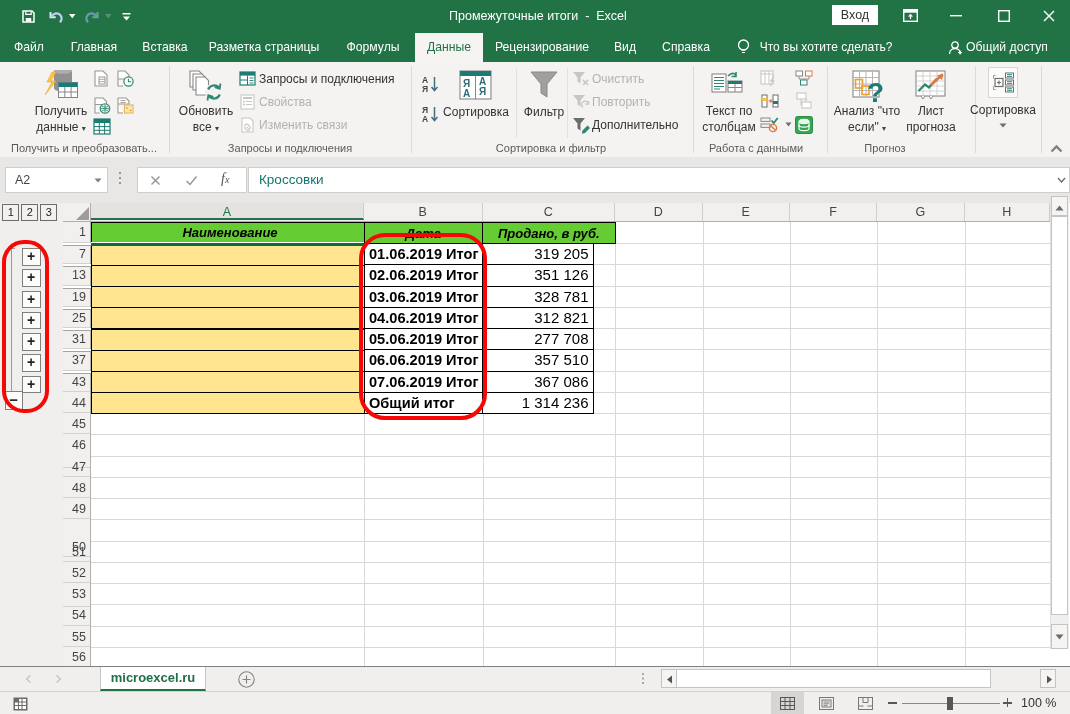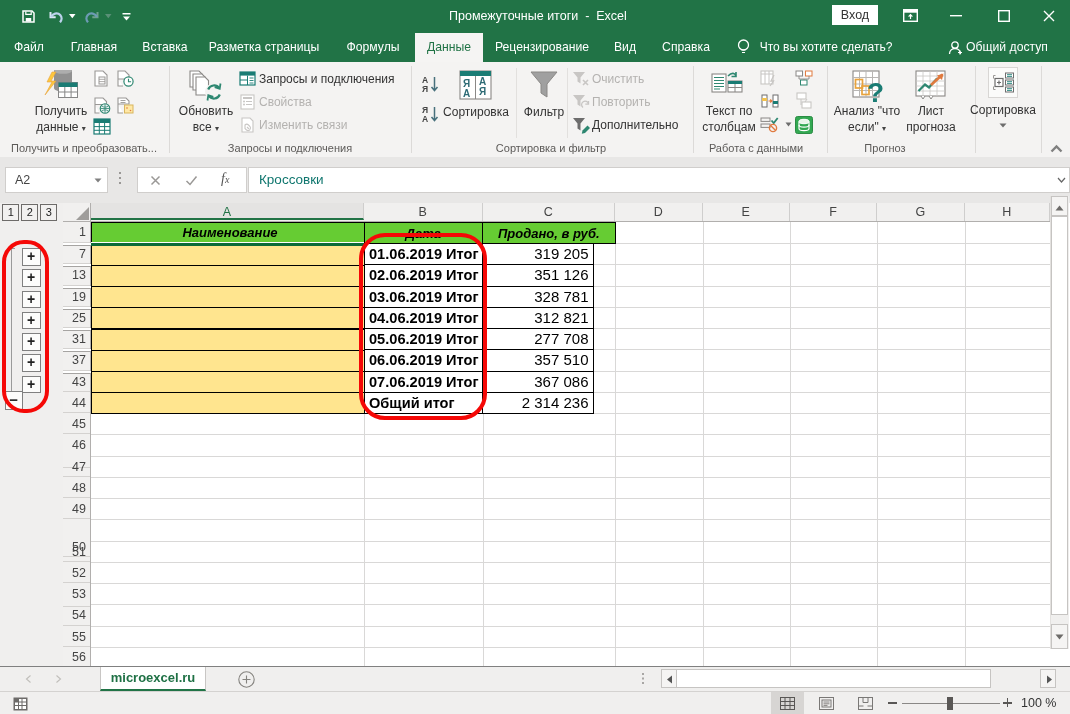--- a/index.html
+++ b/index.html
@@ -492,21 +492,21 @@
   <div class="bcell" style="top:128.25px;">06.06.2019 Итог</div>
   <div class="bcell" style="top:149.5px;">07.06.2019 Итог</div>
   <div class="bcell" style="top:170.75px;">Общий итог</div>
   <div class="ccell" style="top:22px;">319 205</div>
   <div class="ccell" style="top:43.25px;">351 126</div>
   <div class="ccell" style="top:64.5px;">328 781</div>
   <div class="ccell" style="top:85.75px;">312 821</div>
   <div class="ccell" style="top:107px;">277 708</div>
   <div class="ccell" style="top:128.25px;">357 510</div>
   <div class="ccell" style="top:149.5px;">367 086</div>
-  <div class="ccell" style="top:170.75px;">2 314 236</div>
+  <div class="ccell" style="top:170.75px;">1 314 236</div>
 </div>
 <div class="abs" id="redoval1"></div>
 <div class="abs" id="redoval2"></div>
 <div class="abs" id="vscroll">
   <div class="sbtn" style="top:0;height:20px"><svg width="9" height="6" viewBox="0 0 9 6" style="margin-top:7px">
         <path d="M0.5 5.5 h8 L4.5 0.5 z" fill="#6d6b69"></path>
       </svg></div>
   <div style="position:absolute;left:0px;top:20px;width:17px;height:399px;background:#fff;border:1px solid #c6c4c2;box-sizing:border-box;"></div>
   <div class="sbtn" style="top:428px;height:25px;"><svg width="9" height="6" viewBox="0 0 9 6" style="margin-top:9px">
         <path d="M0.5 0.5 h8 L4.5 5.5 z" fill="#6d6b69"></path>

